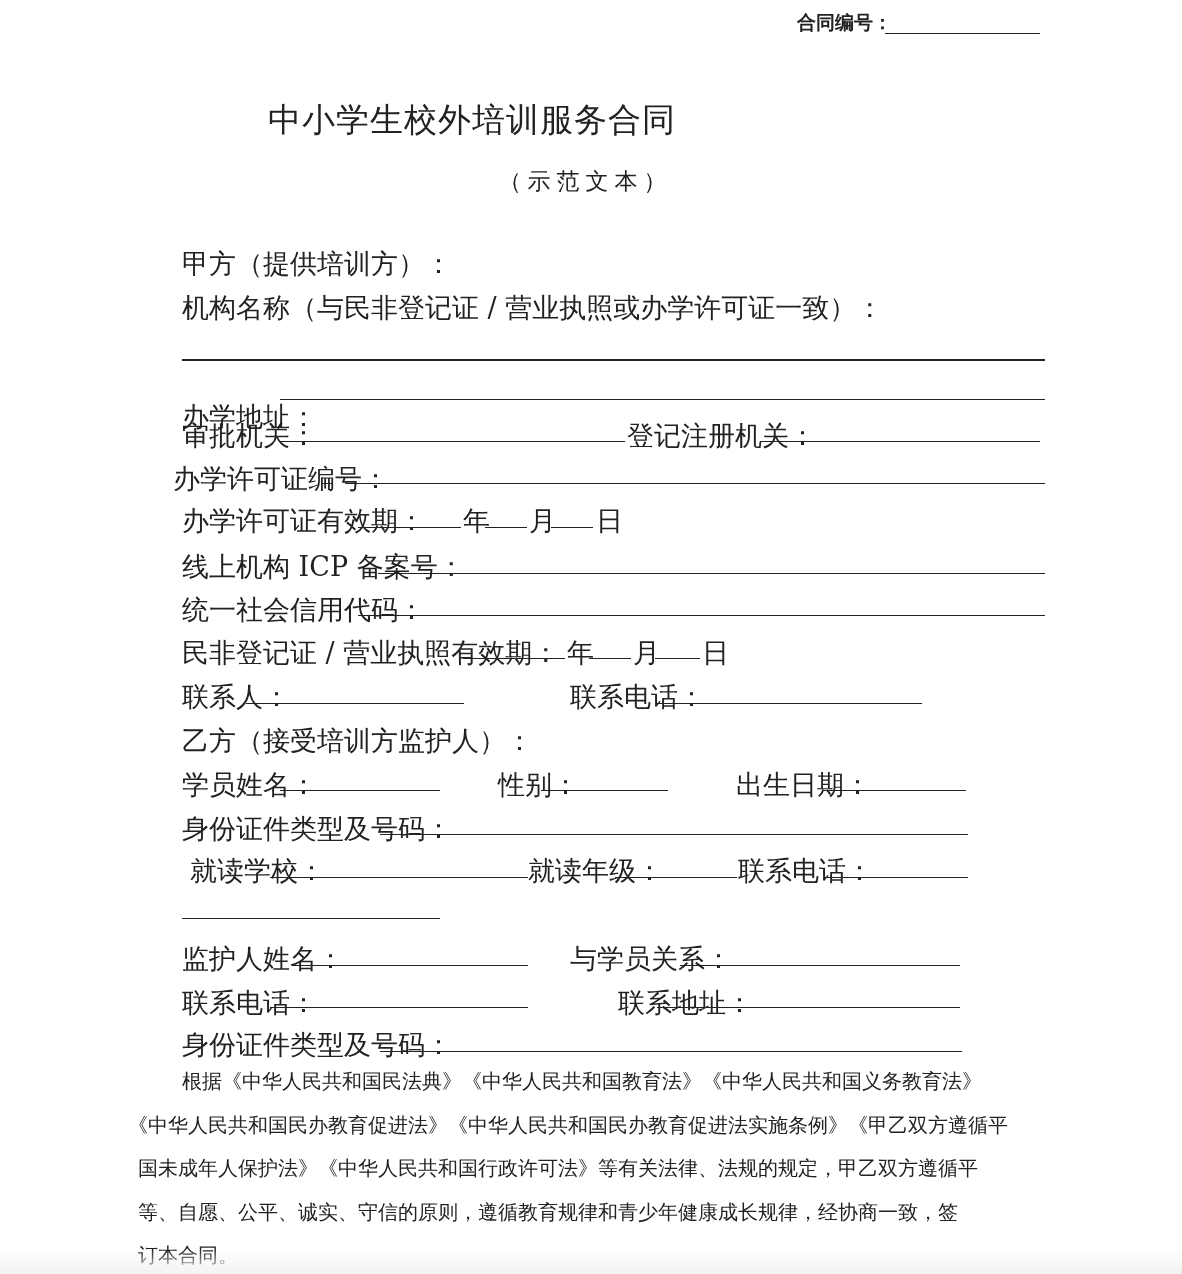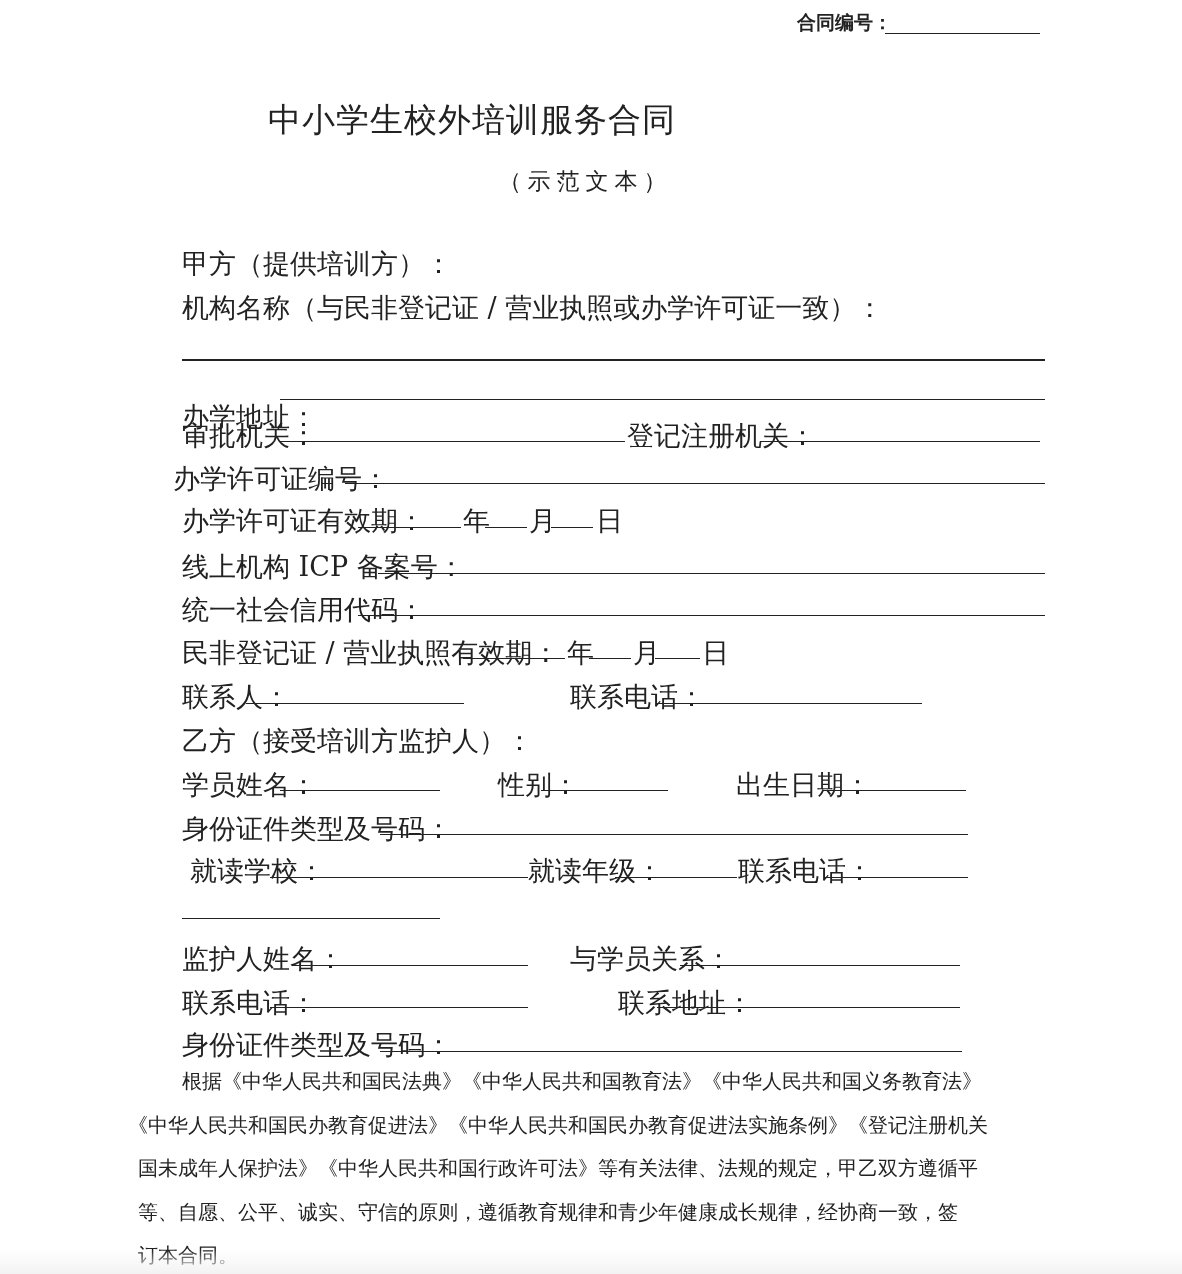--- a/index.html
+++ b/index.html
@@ -99,18 +99,18 @@
 
 <div class="abs lbl" style="left:182px; top:985px;">联系电话：</div>
 <div class="line" style="left:270px; top:1007px; width:258px;"></div>
 <div class="abs lbl" style="left:570px; top:985px;margin-left:48px;">联系地址：</div>
 <div class="line" style="left:657px; top:1007px; width:303px;"></div>
 
 <div class="abs lbl" style="left:182px; top:1027px;">身份证件类型及号码：</div>
 <div class="line" style="left:380px; top:1051px; width:582px;"></div>
 
 <div class="abs para" style="left:182px; top:1060px;">根据《中华人民共和国民法典》《中华人民共和国教育法》《中华人民共和国义务教育法》</div>
-<div class="abs para" style="left:128px; top:1104px;">《中华人民共和国民办教育促进法》《中华人民共和国民办教育促进法实施条例》《登记注册机关</div>
+<div class="abs para" style="left:128px; top:1104px;">《中华人民共和国民办教育促进法》《中华人民共和国民办教育促进法实施条例》《甲乙双方遵循平</div>
 <div class="abs para" style="left:138px; top:1147px;">国未成年人保护法》《中华人民共和国行政许可法》等有关法律、法规的规定，甲乙双方遵循平</div>
 <div class="abs para" style="left:138px; top:1191px;">等、自愿、公平、诚实、守信的原则，遵循教育规律和青少年健康成长规律，经协商一致，签</div>
 <div class="abs para" style="left:138px; top:1234px;">订本合同。</div>
 
 <div class="bottom-fade"></div>
 
 </body></html>

